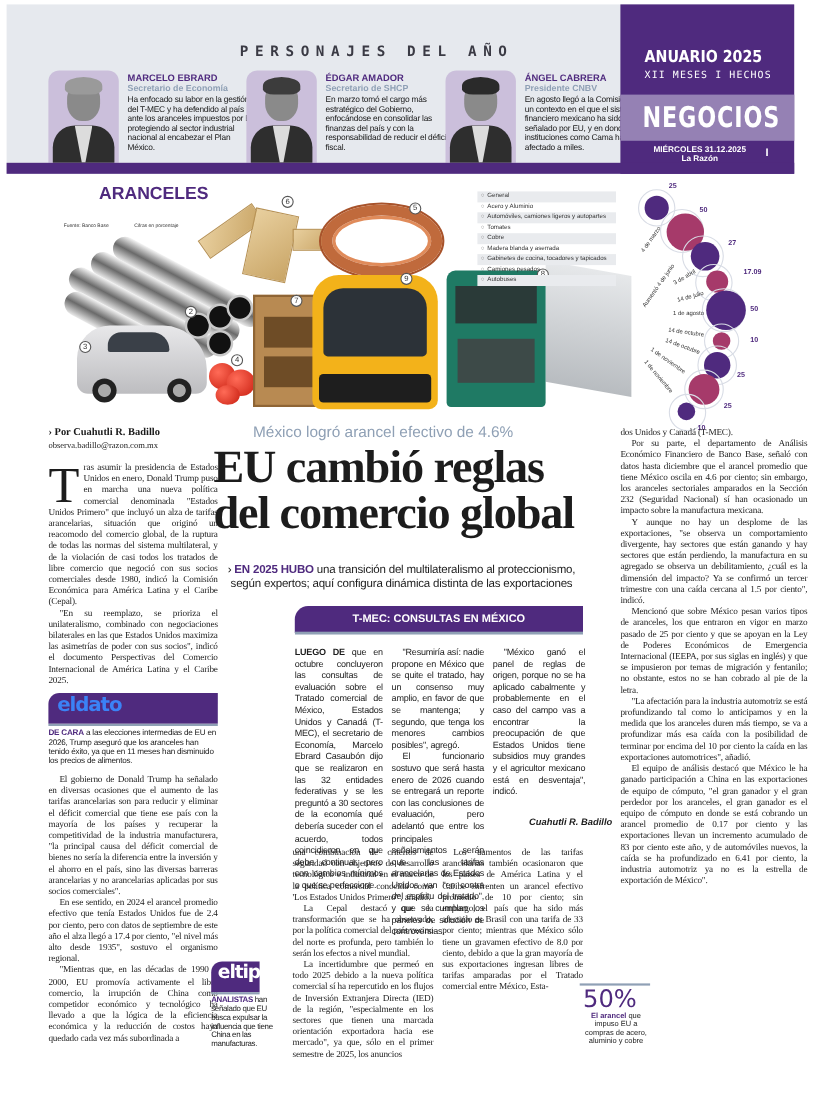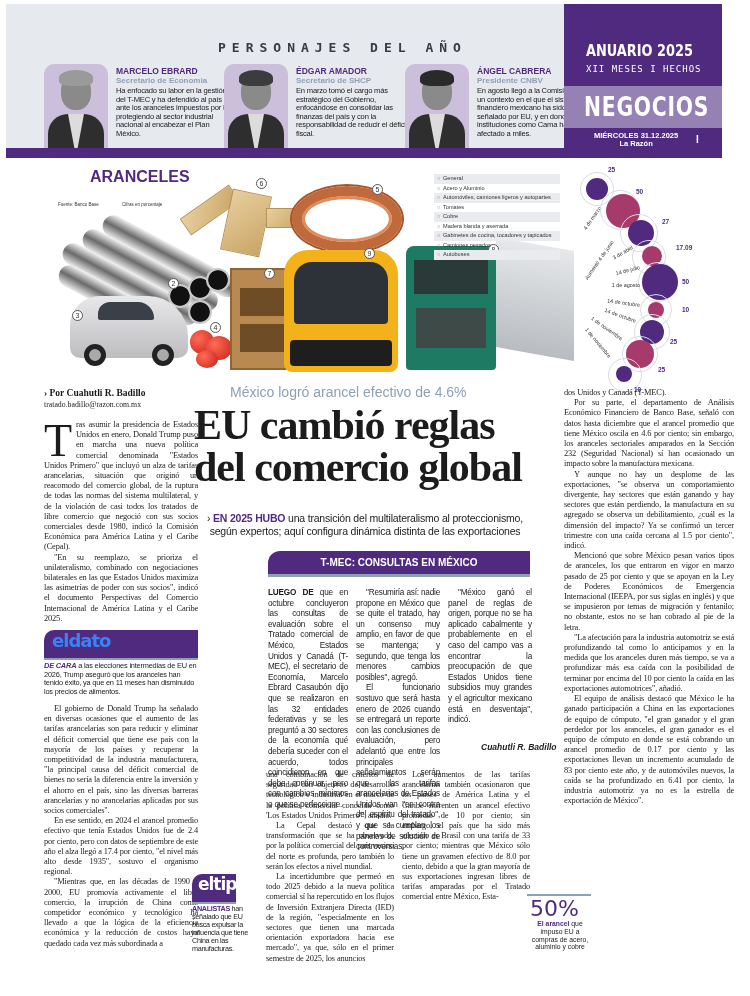--- a/index.html
+++ b/index.html
@@ -77,21 +77,21 @@
 
   .col { position: absolute; font-family: "Liberation Serif", serif; font-size: 8.4px; line-height: 10.2px; color: #1c1c1c; text-align: justify; letter-spacing: -0.15px; }
   .col p { text-indent: 10px; }
   .col p.noind { text-indent: 0; }
   .dropcap { float: left; font-family: "Liberation Serif", serif; font-size: 46px; line-height: 38px; margin: 2px 4px 0 0; color: #1c1c1c; }
 
   .eldato-box { position: absolute; left: 44px; top: 630px; width: 154px; height: 28px; background: #4f2a7e; border-radius: 10px 0 0 0; }
   .eldato-label { position: absolute; left: 52px; top: 630px; font-family: "DejaVu Sans", sans-serif; font-weight: bold; font-size: 18px; color: #3b82f6; letter-spacing: -1px; text-align: center; }
   .eldato-line { position: absolute; left: 44px; top: 658px; width: 154px; height: 2px; background: #8fa0b5; }
   .eldato-text { position: absolute; left: 44px; top: 662px; width: 154px; font-family: "Liberation Sans", sans-serif; font-size: 7.4px; line-height: 1.15; color: #1a1a1a; letter-spacing: -0.2px; }
-  .eldato-text b { color: #4f2a7e; font-style: italic; }
+  .eldato-text b { color: #4f2a7e; }
 
   .tmec-banner { position: absolute; left: 268px; top: 551px; width: 262px; height: 26px; background: #4f2a7e; border-radius: 12px 0 0 0; border-bottom: 3px solid #8fa0b5; }
   .tmec-label { position: absolute; left: 268px; top: 557px; width: 262px; text-align: center; font-family: "Liberation Sans", sans-serif; font-weight: bold; font-size: 10px; color: #fff; }
 
   .sidebar { position: absolute; font-family: "Liberation Sans", sans-serif; font-size: 8.2px; line-height: 10.6px; color: #1c1c1c; text-align: justify; letter-spacing: -0.2px; }
   .sidebar p { text-indent: 10px; }
   .sidebar p.noind { text-indent: 0; }
   .sidebar b { color: #1c1c1c; }
   .signature { position: absolute; left: 481px; top: 742px; font-family: "Liberation Sans", sans-serif; font-style: italic; font-weight: bold; font-size: 8.5px; color: #1c1c1c; }
 
@@ -275,21 +275,21 @@
     <div class="bub-date" style="right:128px;top:176px;transform:rotate(35deg);">1 de noviembre</div>
 
     <div class="bub-ring" style="left:38px;top:198px;width:34px;height:34px;"></div>
     <div class="bub" style="left:46px;top:206px;width:16px;height:16px;background:#4f2a7e;"></div>
     <div class="bub-val" style="left:64px;top:226px;">10</div>
     <div class="bub-date" style="right:140px;top:194px;transform:rotate(50deg);">1 de noviembre</div>
   </div>
 </div>
 
 <div class="byline">› <span>Por Cuahutli R. Badillo</span></div>
-<div class="email">tratado.badillo@razon.com.mx</div>
+<div class="email">observa.badillo@razon.com.mx</div>
 
 <div class="kicker">México logró arancel efectivo de 4.6%</div>
 <div class="headline">EU cambió reglas del comercio global</div>
 <div class="deck">› <b>EN 2025 HUBO</b> <span>una transición del multilateralismo al proteccionismo, según expertos; aquí configura dinámica distinta de las exportaciones</span></div>
 
 <div class="col" style="left:44px;top:420px;width:154px;">
   <span class="dropcap">T</span>
   <p class="noind">ras asumir la presidencia de Estados Unidos en enero, Donald Trump puso en marcha una nueva política comercial denominada "Estados Unidos Primero" que incluyó un alza de tarifas arancelarias, situación que originó un reacomodo del comercio global, de la ruptura de todas las normas del sistema multilateral, y de la violación de casi todos los tratados de libre comercio que negoció con sus socios comerciales desde 1980, indicó la Comisión Económica para América Latina y el Caribe (Cepal).</p>
   <p>"En su reemplazo, se prioriza el unilateralismo, combinado con negociaciones bilaterales en las que Estados Unidos maximiza las asimetrías de poder con sus socios", indicó el documento Perspectivas del Comercio Internacional de América Latina y el Caribe 2025.</p>
 </div>

